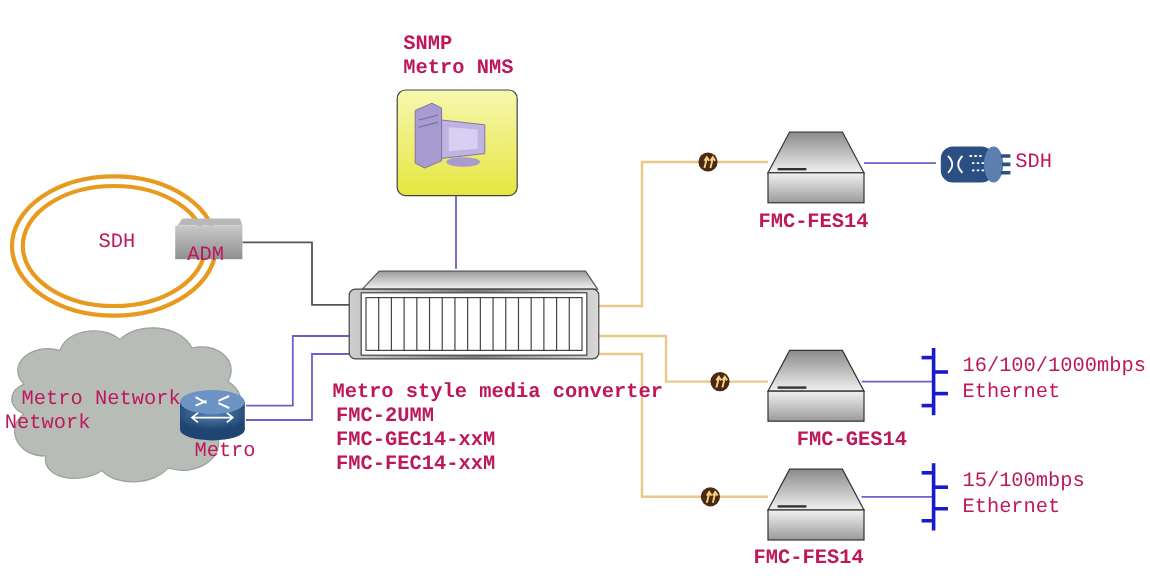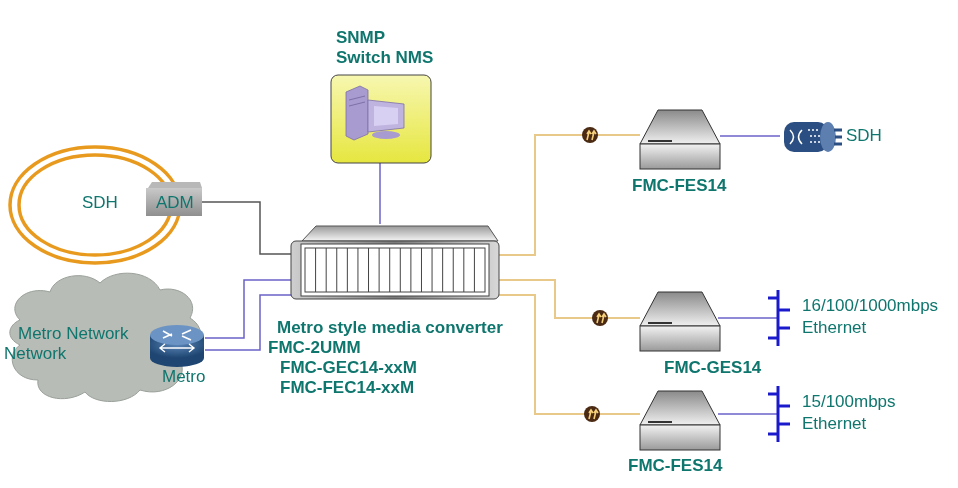--- a/index.html
+++ b/index.html
@@ -1,18 +1,18 @@
 <!DOCTYPE html>
 <html><head>
 <meta charset="utf-8">
 <style>
   html, body { margin:0; padding:0; background:#ffffff; }
   body { width:958px; height:488px; overflow:hidden; position:relative; font-family:"Liberation Sans", sans-serif; }
   #canvas { position:absolute; left:0; top:0; width:958px; height:488px; }
-  .lbl { position:absolute; color:#0f766e; white-space:nowrap; font-family:Liberation Sans, sans-serif; }
+  .lbl { position:absolute; color:#be185d; white-space:nowrap; font-family:Liberation Mono, monospace; }
   .bold { font-weight:bold; }
   .t17 { font-size:17px; }
   .t16 { font-size:17px; }
 </style>
 </head>
 <body>
 
 <svg id="canvas" viewBox="0 0 958 488" xmlns="http://www.w3.org/2000/svg">
   <defs>
     <linearGradient id="nmsGrad" x1="0" y1="0" x2="0" y2="1">
@@ -172,31 +172,31 @@
   <g stroke="#1a1acc" stroke-width="3" fill="none">
     <line x1="778" y1="386" x2="778" y2="442"></line>
     <line x1="768" y1="394" x2="778" y2="394"></line>
     <line x1="778" y1="406" x2="790" y2="406"></line>
     <line x1="778" y1="424" x2="790" y2="424"></line>
     <line x1="768" y1="434" x2="778" y2="434"></line>
   </g>
 </svg>
 
 <div class="lbl bold t17" style="left:336px; top:28px;">SNMP</div>
-<div class="lbl bold t17" style="left:336px; top:48px;">Switch NMS</div>
+<div class="lbl bold t17" style="left:336px; top:48px;">Metro NMS</div>
 
 <div class="lbl t17" style="left:82px; top:193px;">SDH</div>
-<div class="lbl bold t16" style="left:156px; top:193px; font-weight:normal;">ADM</div>
+<div class="lbl bold t16" style="left:156px; top:204px; font-weight:normal;">ADM</div>
 
 <div class="lbl t16" style="left:18px; top:324px;">Metro Network</div>
 <div class="lbl t16" style="left:4px; top:344px;">Network</div>
 <div class="lbl t16" style="left:162px; top:367px;">Metro</div>
 
 <div class="lbl bold t16" style="left:277px; top:318px;">Metro style media converter</div>
-<div class="lbl bold t16" style="left:268px; top:338px;">FMC-2UMM</div>
+<div class="lbl bold t16" style="left:280px; top:338px;">FMC-2UMM</div>
 <div class="lbl bold t16" style="left:280px; top:358px;">FMC-GEC14-xxM</div>
 <div class="lbl bold t16" style="left:280px; top:378px;">FMC-FEC14-xxM</div>
 
 <div class="lbl bold t16" style="left:632px; top:176px;">FMC-FES14</div>
 <div class="lbl t17" style="left:846px; top:126px;">SDH</div>
 
 <div class="lbl bold t16" style="left:664px; top:358px;">FMC-GES14</div>
 <div class="lbl t16" style="left:802px; top:296px;">16/100/1000mbps</div>
 <div class="lbl t16" style="left:802px; top:318px;">Ethernet</div>
 

